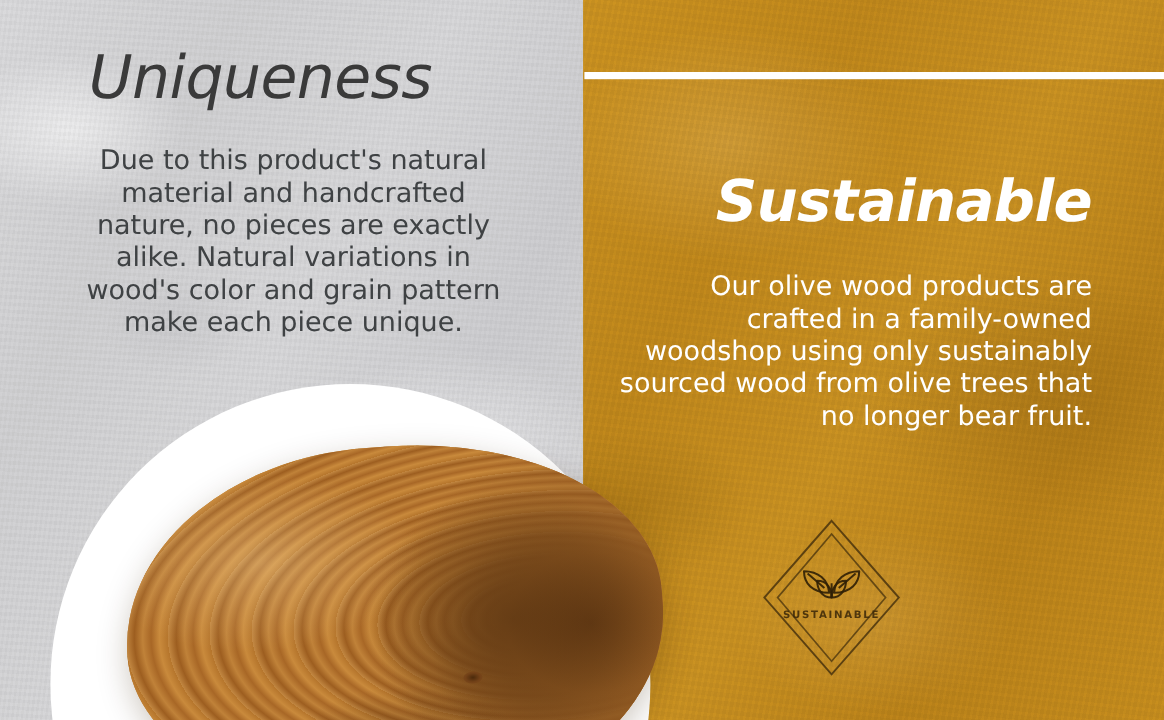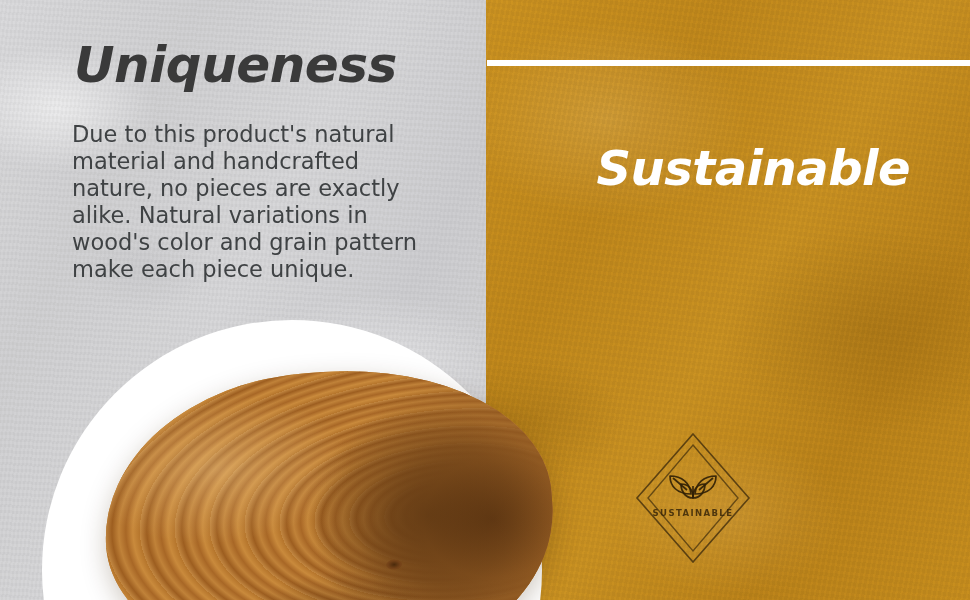--- a/index.html
+++ b/index.html
@@ -52,31 +52,31 @@
   .top-rule{
     position:absolute;left:487px;top:60px;width:483px;height:6px;
     background:#ffffff;z-index:6;
   }
 
   
   .left-content{position:absolute;left:0;top:0;width:486px;height:600px;z-index:5;}
   .h-unique{
     position:absolute;left:74px;top:36px;
     font-size:50px;line-height:58px;
-    font-weight:bold;font-style:italic;
+    font-weight:normal;font-style:italic;
     letter-spacing:-.5px;
     color:#3a3a3a;
     font-family:"DejaVu Sans", sans-serif;
   }
   .p-unique{
     position:absolute;left:72px;top:121px;width:345px;
     font-size:22.5px;line-height:27px;
     color:#3f4244;
     font-family:"DejaVu Sans", sans-serif;
-    text-align:left;
+    text-align:center;
   }
 
   
   .right-content{position:absolute;left:486px;top:0;width:484px;height:600px;z-index:5;}
   .h-sustain{
     position:absolute;right:60px;top:140px;
     font-size:48px;line-height:56px;
     font-weight:bold;font-style:italic;
     letter-spacing:-.5px;
     color:#ffffff;
@@ -160,20 +160,21 @@
 
   <div class="top-rule"></div>
 
   <div class="left-content">
     <div class="h-unique">Uniqueness</div>
     <div class="p-unique">Due to this product's natural material and handcrafted nature, no pieces are exactly alike. Natural variations in wood's color and grain pattern make each piece unique.</div>
   </div>
 
   <div class="right-content">
     <div class="h-sustain">Sustainable</div>
+    <div class="p-sustain">Our olive wood products are crafted in a family-owned woodshop using only sustainably sourced wood from olive trees that no longer bear fruit.</div>
   </div>
 
   <div class="badges">
 
     <div class="badge" style="left:145px;top:428px;">
       <svg class="dia" viewBox="0 0 124 140">
         <polygon points="62,6 118,70 62,134 6,70" fill="none" stroke="#3f2c0c" stroke-opacity=".78" stroke-width="1.6"></polygon>
         <polygon points="62,17 107,70 62,123 17,70" fill="none" stroke="#3f2c0c" stroke-opacity=".70" stroke-width="1.4"></polygon>
       </svg>
       <svg class="bico" viewBox="0 0 64 40">

